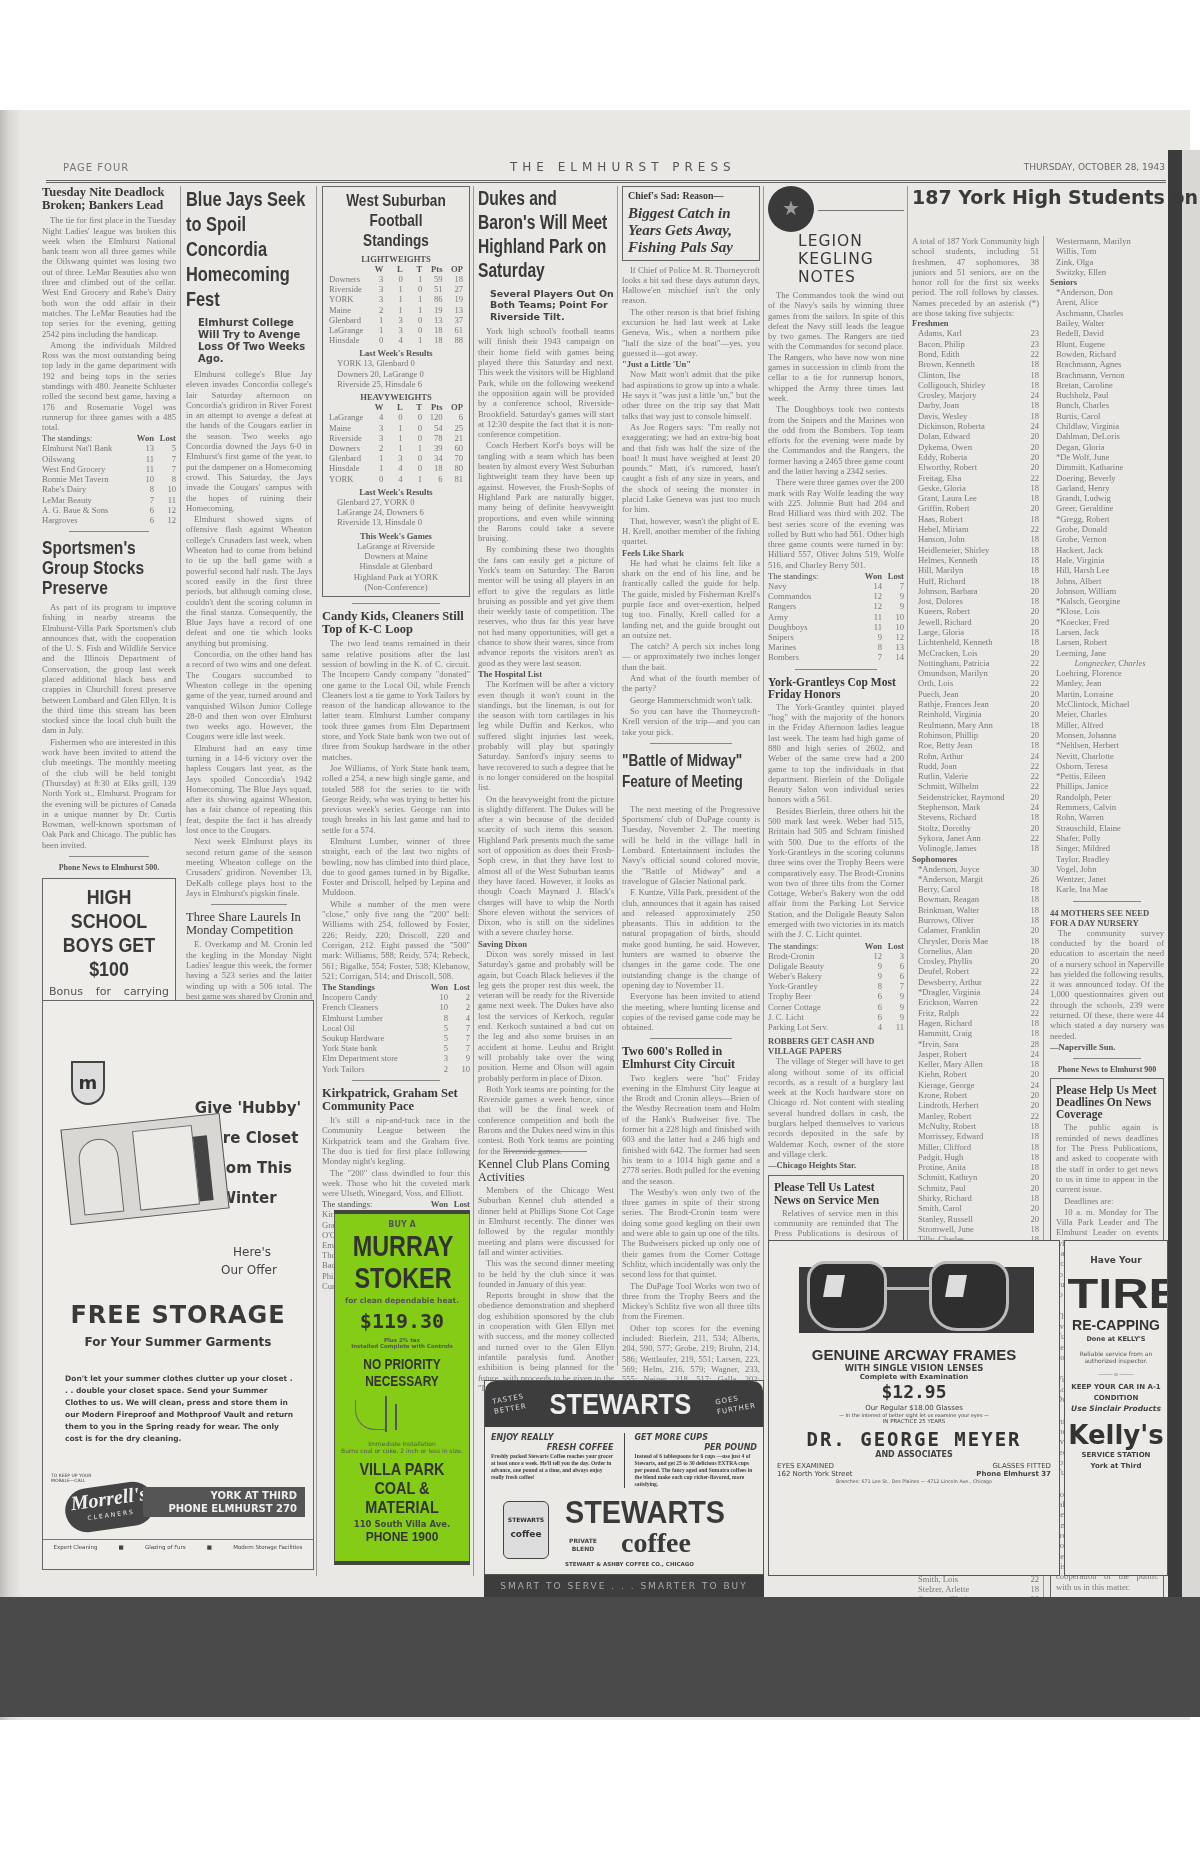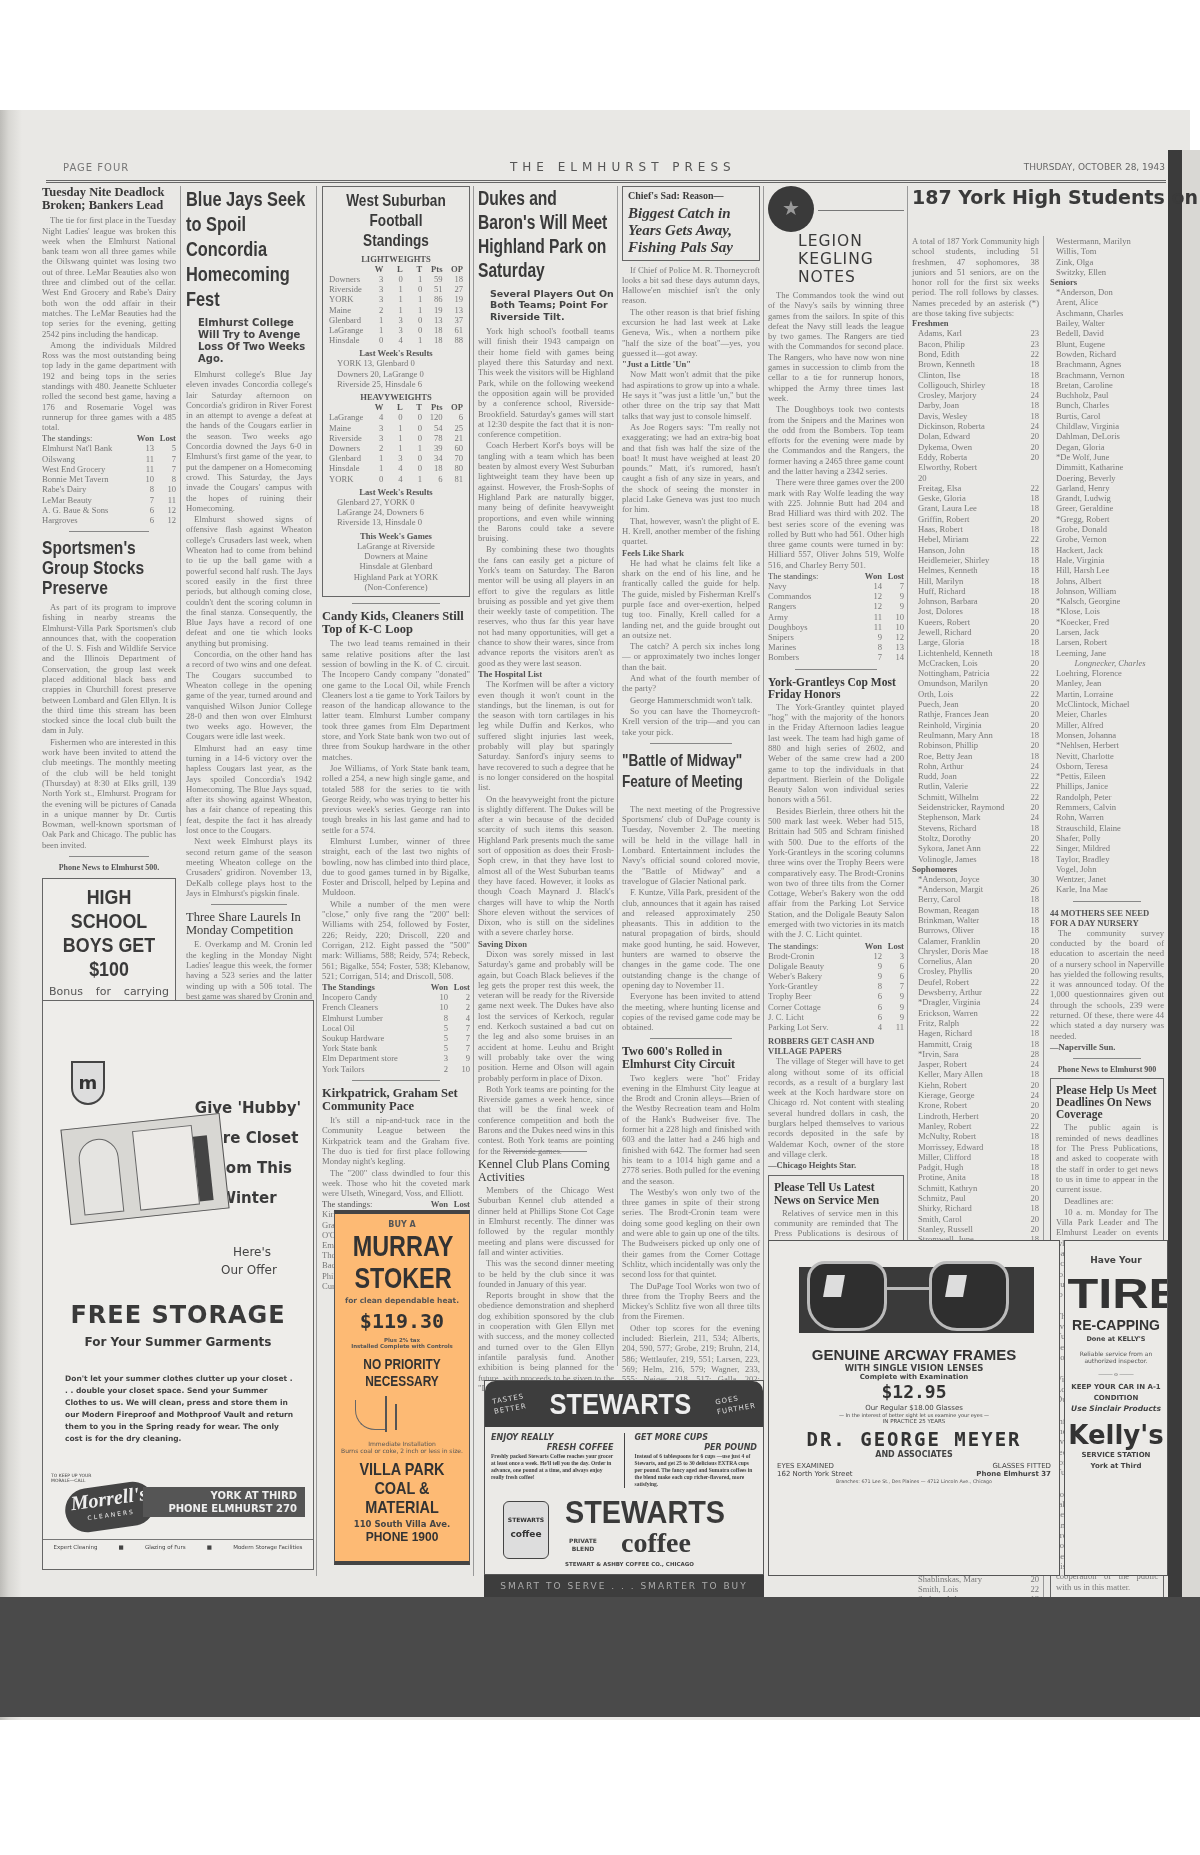--- a/index.html
+++ b/index.html
@@ -484,21 +484,21 @@
             <td class="n">6</td>
             <td class="n">9</td>
           </tr>
     </tbody>
       </table>
     <div class="sep"></div>
     <div class="phone">Phone News to Elmhurst 900.</div>
   </div>
 </div>
 
-<div style="position:absolute;left:334px;top:1210px;width:136px;height:355px;border:1px solid #555;border-top:4px solid #444;border-bottom:4px solid #444;background:#fdba74;text-align:center;padding-top:6px">
+<div style="position:absolute;left:334px;top:1210px;width:136px;height:355px;border:1px solid #555;border-top:4px solid #444;border-bottom:4px solid #444;background:#84cc16;text-align:center;padding-top:6px">
   <div class="hl-sans" style="font-size:8px;color:#555">BUY A</div>
   <div class="hl-cond" style="font-size:30px;line-height:32px;color:#333;transform:scaleX(0.78);transform-origin:center top;width:170px;margin-left:-17px">MURRAY STOKER</div>
   <div class="hl-sans" style="font-size:7.5px;color:#555;margin-top:2px">for clean dependable heat.</div>
   <div style="font-family:'DejaVu Sans Mono',monospace;font-weight:bold;font-size:20px;color:#333;margin-top:4px">$119.30</div>
   <div class="hl-sans" style="font-size:5.5px;color:#555;margin-top:4px">Plus 2% tax</div>
   <div class="hl-sans" style="font-size:5.5px;color:#555">Installed Complete with Controls</div>
   <div class="hl-cond" style="font-size:14px;line-height:17px;color:#333;margin:6px 10px 0;transform:scaleX(0.85);transform-origin:center top">NO PRIORITY NECESSARY</div>
   <div style="height:50px;position:relative">
     <div style="position:absolute;left:50px;top:6px;width:2px;height:36px;background:#555"></div>
     <div style="position:absolute;left:60px;top:14px;width:2px;height:26px;background:#555"></div>
@@ -822,21 +822,21 @@
           <span>20</span>
         </div>
         <div style="display: flex; justify-content: space-between; padding-left: 6px;">
           <span>Dykema, Owen</span>
           <span>20</span>
         </div>
         <div style="display: flex; justify-content: space-between; padding-left: 6px;">
           <span>Eddy, Roberta</span>
           <span>20</span>
         </div>
-        <div style="display: flex; justify-content: space-between; padding-left: 6px; flex-direction: column;">
+        <div style="display: flex; justify-content: space-between; padding-left: 6px;">
           <span>Elworthy, Robert</span>
           <span>20</span>
         </div>
         <div style="display: flex; justify-content: space-between; padding-left: 6px;">
           <span>Freitag, Elsa</span>
           <span>22</span>
         </div>
         <div style="display: flex; justify-content: space-between; padding-left: 6px;">
           <span>Geske, Gloria</span>
           <span>18</span>

